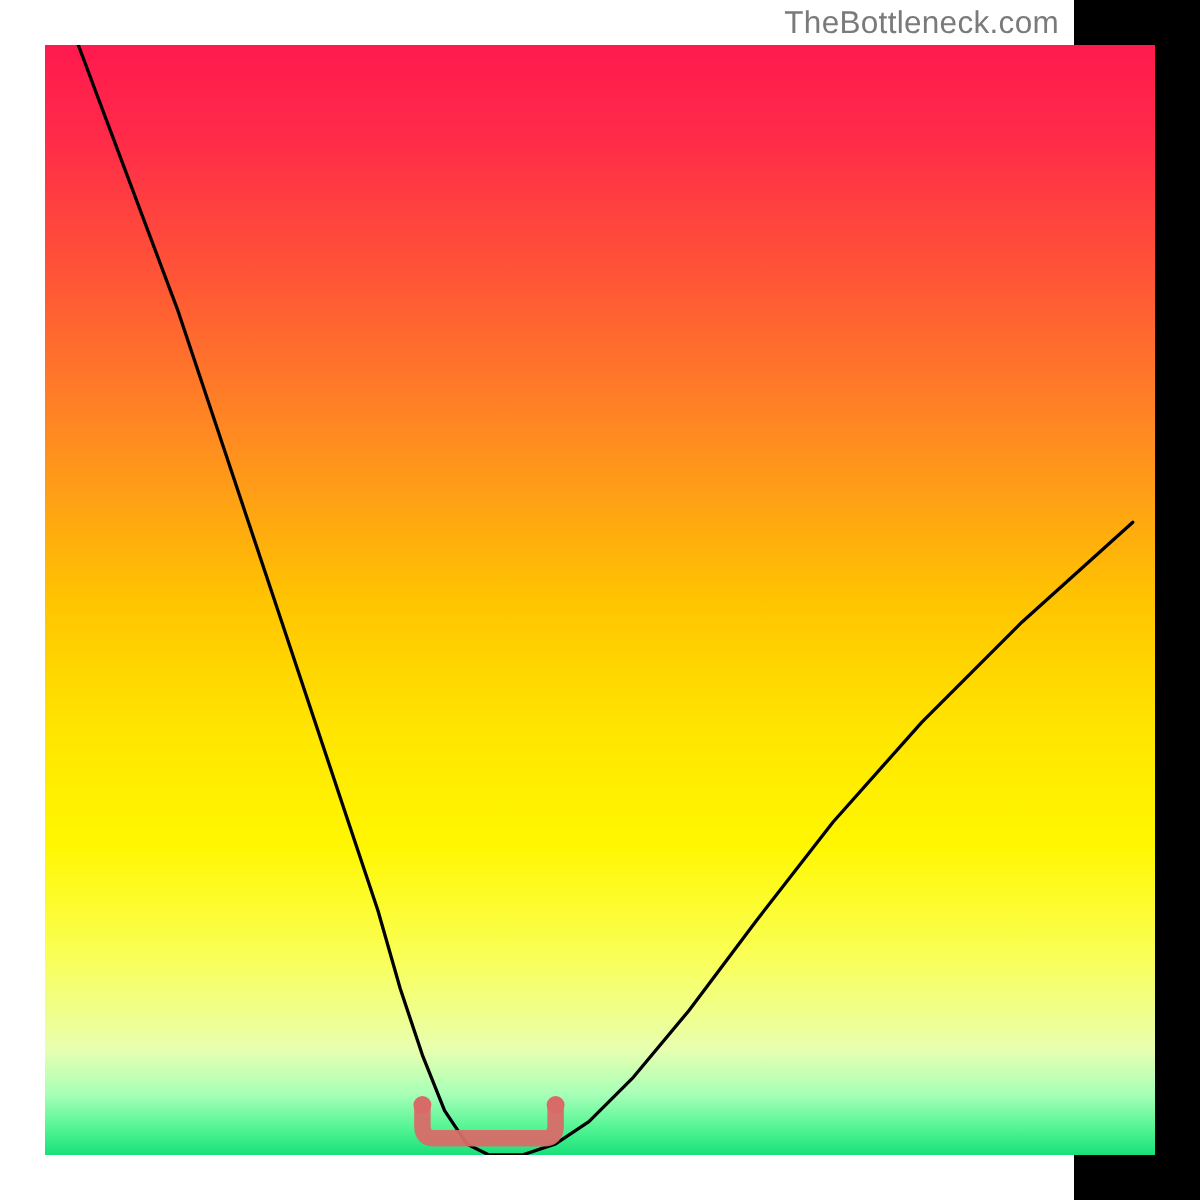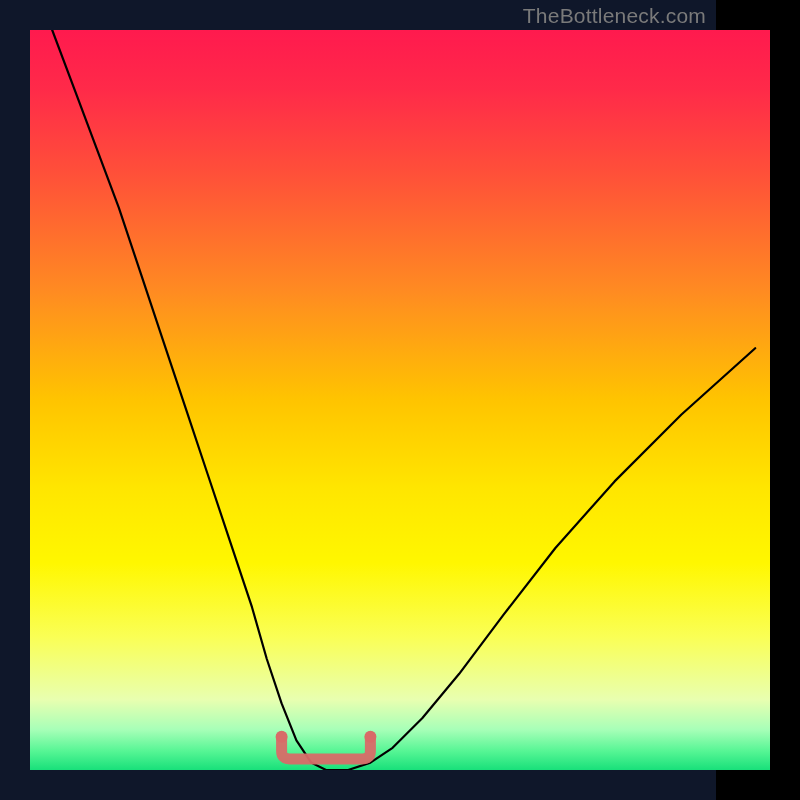--- a/index.html
+++ b/index.html
@@ -8,21 +8,21 @@
     width: 800px;
     height: 800px;
     overflow: hidden;
     background: #000;
     font-family: Arial, Helvetica, sans-serif;
   }
   .frame {
     position: relative;
     width: 716px;
     height: 800px;
-    background: #0f172a;
+    background: #ffffff;
   }
   .watermark {
     position: absolute;
     top: 4px;
     right: 10px;
     color: #7a7a7a;
     font-size: 21px;
     font-weight: 400;
     letter-spacing: 0.2px;
     z-index: 10;

